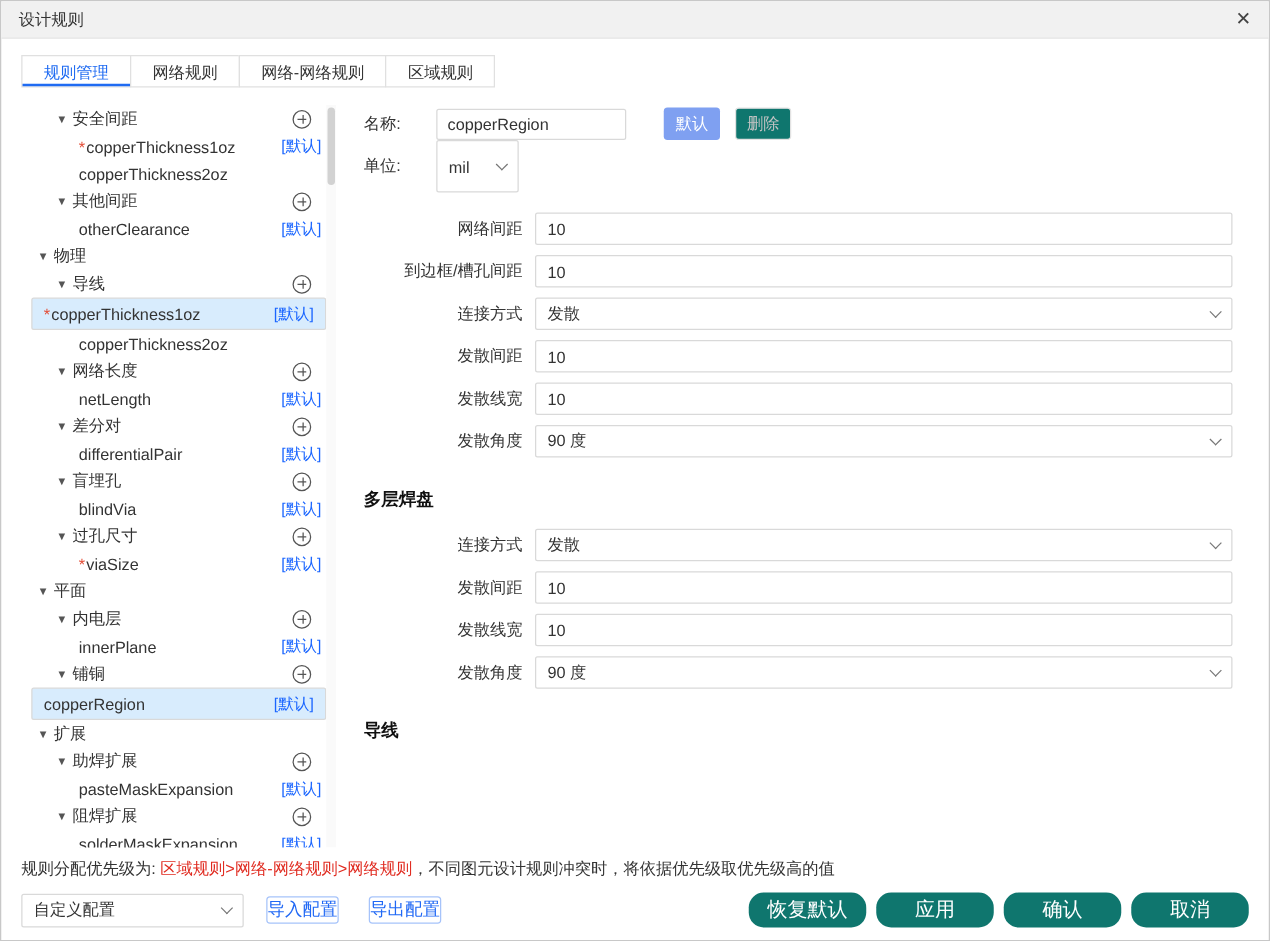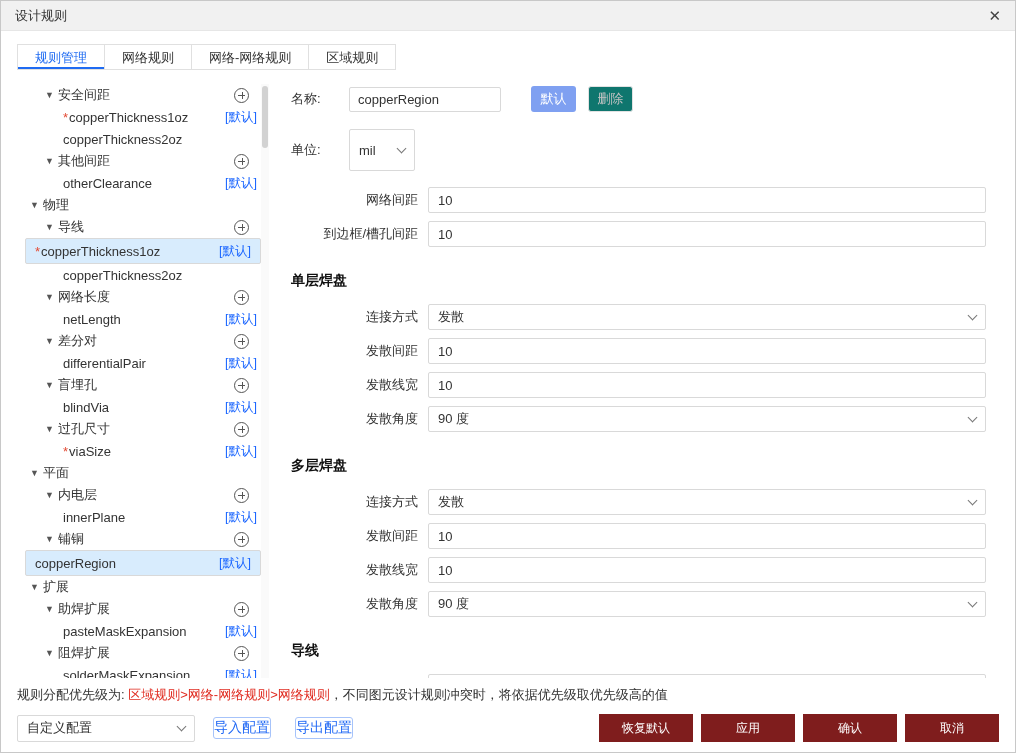--- a/index.html
+++ b/index.html
@@ -43,21 +43,21 @@
   .spacer{flex:1;}
   .add{width:15px;height:15px;flex:0 0 15px;border:1px solid #555;border-radius:50%;position:relative;margin-right:8px;cursor:pointer;}
   .add::before{content:"";position:absolute;left:3px;right:3px;top:50%;height:1px;background:#555;}
   .add::after{content:"";position:absolute;top:3px;bottom:3px;left:50%;width:1px;background:#555;}
   .badge{color:var(--badge-blue);font-size:12.5px;}
   .sb-track{position:absolute;right:0;top:0;bottom:0;width:8px;background:#fafafa;}
   .sb-thumb{position:absolute;top:2px;right:1px;width:6px;height:62px;background:#d2d2d2;border-radius:3px;}
   
   .main{flex:1;padding-left:22px;padding-right:16px;overflow:hidden;}
   .name-row,.unit-row{display:flex;align-items:center;}
-  .name-row{margin-top:2px;margin-bottom:17px;}
+  .name-row{margin-top:2px;margin-bottom:0;}
   .unit-row{margin-bottom:16px;}
   .inline-label{width:58px;flex:0 0 58px;}
   .name-input{width:152px;height:25px;border:1px solid var(--border);border-radius:2px;padding:0 8px;font-size:13px;font-family:inherit;color:#333;outline:none;}
   .btn-default{margin-left:30px;min-width:45px;height:26px;background:#7fa0f1;color:#fff;border:none;border-radius:3px;font-size:13px;font-family:Liberation Sans, sans-serif;cursor:pointer;}
   .btn-delete{margin-left:12px;min-width:45px;height:26px;background:#0f766e;color:#c3c3c3;border:1px solid #e2e2e2;border-radius:3px;font-size:13px;font-family:inherit;}
   .sel{display:flex;align-items:center;justify-content:space-between;border:1px solid var(--border);border-radius:2px;background:#fff;height:26px;padding:0 9px;cursor:pointer;}
   .chev{width:7px;height:7px;border-right:1.5px solid #777;border-bottom:1.5px solid #777;transform:rotate(45deg);margin-top:-4px;flex:0 0 7px;}
   .unit-select{width:66px;height:42px;}
   .form{margin-top:14px;}
   .frow{display:flex;align-items:center;margin-bottom:8px;}
@@ -68,21 +68,21 @@
   .form .sec:first-child{margin-top:20px;}
   
   .priority{padding:8px 0 0 16px;height:26px;}
   .priority .red{color:var(--red);}
   
   .footer{display:flex;align-items:center;height:44px;padding:0 16px;margin-top:2px;}
   .config-select{width:178px;height:27px;}
   .btn-outline{margin-left:18px;height:22px;padding:0 0;background:#fff;border:1px solid #a6c3fa;color:#2068f5;border-radius:3px;font-size:14px;font-family:inherit;cursor:pointer;}
   .btn-outline + .btn-outline{margin-left:24px;}
   .fspacer{flex:1;}
-  .btn-blue{margin-left:8px;min-width:94px;height:28px;background:#7f1d1d;color:#fff;border:none;border-radius:0;font-size:12px;font-family:inherit;cursor:pointer;}
+  .btn-blue{margin-left:8px;min-width:94px;height:28px;background:#0f766e;color:#fff;border:none;border-radius:12px;font-size:16px;font-family:inherit;cursor:pointer;}
 </style>
 </head>
 <body>
 
 <div class="titlebar">
   <span>设计规则</span>
   <span class="close">✕</span>
 </div>
 
 <div class="tabbar">
@@ -261,21 +261,20 @@
     </div>
     <div class="form">
         <div class="frow">
           <div class="flabel">网络间距</div>
           <input class="finput fctrl" value="10" style="">
         </div>
         <div class="frow">
           <div class="flabel">到边框/槽孔间距</div>
           <input class="finput fctrl" value="10" style="">
         </div>
-        <div class="sec">单层焊盘</div>
         <div class="frow">
           <div class="flabel">连接方式</div>
           <div class="sel fctrl">
             <span class="selval">发散</span>
             <span class="chev"></span>
           </div>
         </div>
         <div class="frow">
           <div class="flabel">发散间距</div>
           <input class="finput fctrl" value="10" style="">
@@ -308,27 +307,20 @@
           <input class="finput fctrl" value="10" style="">
         </div>
         <div class="frow">
           <div class="flabel">发散角度</div>
           <div class="sel fctrl">
             <span class="selval">90 度</span>
             <span class="chev"></span>
           </div>
         </div>
         <div class="sec">导线</div>
-        <div class="frow">
-          <div class="flabel">连接</div>
-          <div class="sel fctrl">
-            <span class="selval">直连</span>
-            <span class="chev"></span>
-          </div>
-        </div>
       </div>
   </div>
 </div>
 
 <div class="priority">
   <span>规则分配优先级为: </span><span class="red">区域规则&gt;网络-网络规则&gt;网络规则</span><span>，不同图元设计规则冲突时，将依据优先级取优先级高的值</span>
 </div>
 
 <div class="footer">
   <div class="sel config-select">

